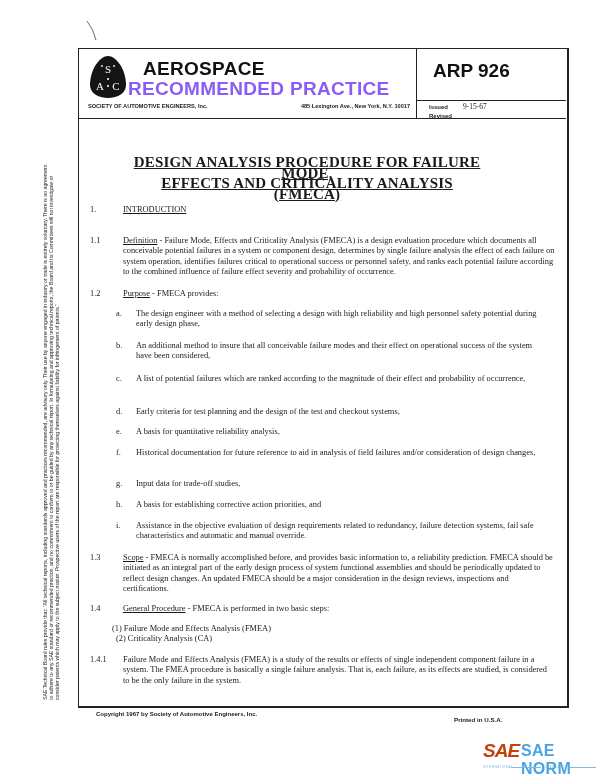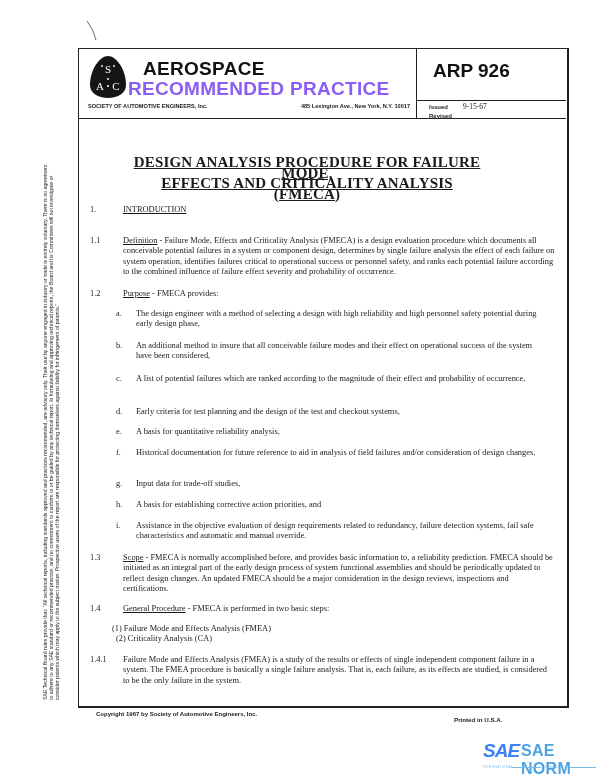--- a/index.html
+++ b/index.html
@@ -40,21 +40,21 @@
     .ul { text-decoration: underline; }
 
     .item { position: absolute; }
     .item-letter { position: absolute; left: 0; }
     .item-text { position: absolute; left: 20px; width: 405px; }
 
     .footer-copy { position: absolute; left: 96px; top: 711px; font-size: 6px; font-weight: bold; color: #222; }
     .footer-printed { position: absolute; left: 454px; top: 716px; font-size: 6.2px; font-weight: bold; color: #222; }
 
     .watermark { position: absolute; left: 483px; top: 740px; width: 113px; height: 30px; }
-    .wm-sae { position: absolute; left: 0; top: 0; font-size: 19px; font-weight: bold; color: #3b82f6; font-style: italic; letter-spacing: -1px; }
+    .wm-sae { position: absolute; left: 0; top: 0; font-size: 19px; font-weight: bold; color: #c2410c; font-style: italic; letter-spacing: -1px; }
     .wm-norm { position: absolute; left: 38px; top: 2px; font-size: 16px; font-weight: bold; color: #4da3e0; letter-spacing: 0.3px; }
     .wm-line { position: absolute; left: 0; top: 25px; font-size: 3px; color: #7bbbe6; letter-spacing: 0.5px; }
     .wm-rule { position: absolute; top: 27px; height: 0; border-top: 0.8px solid #7bbbe6; }
   </style>
 </head>
 <body>
 
 <svg class="corner-mark" viewBox="0 0 14 22">
   <path d="M1 1 L6 9 L8 14 L10 20" stroke="#444" stroke-width="0.8" fill="none"></path>
 </svg>

